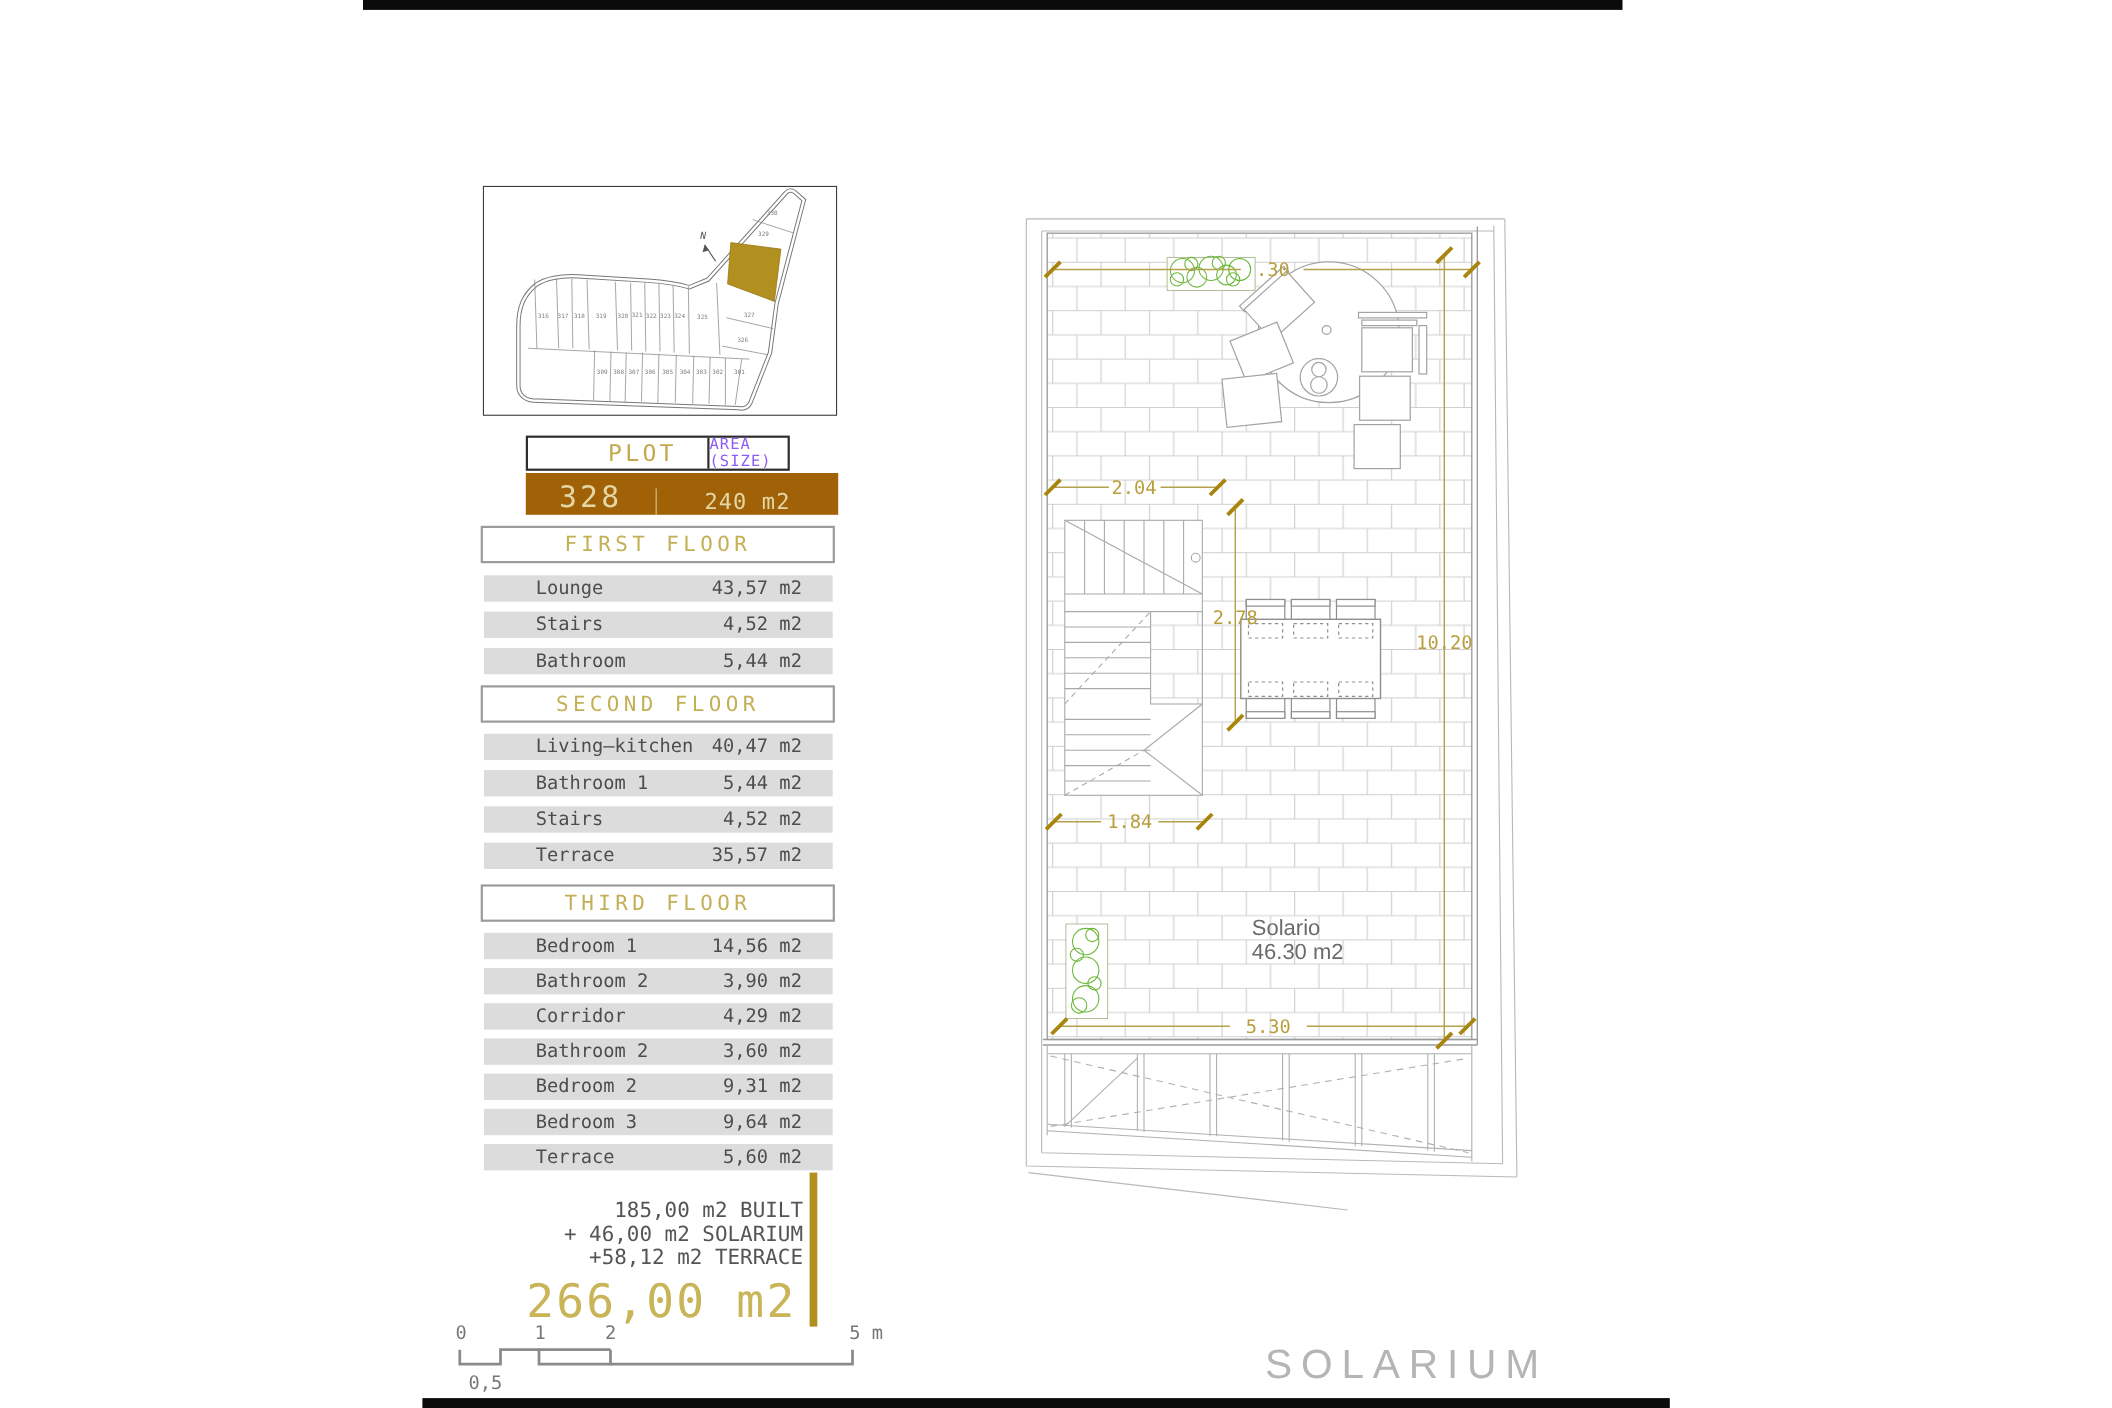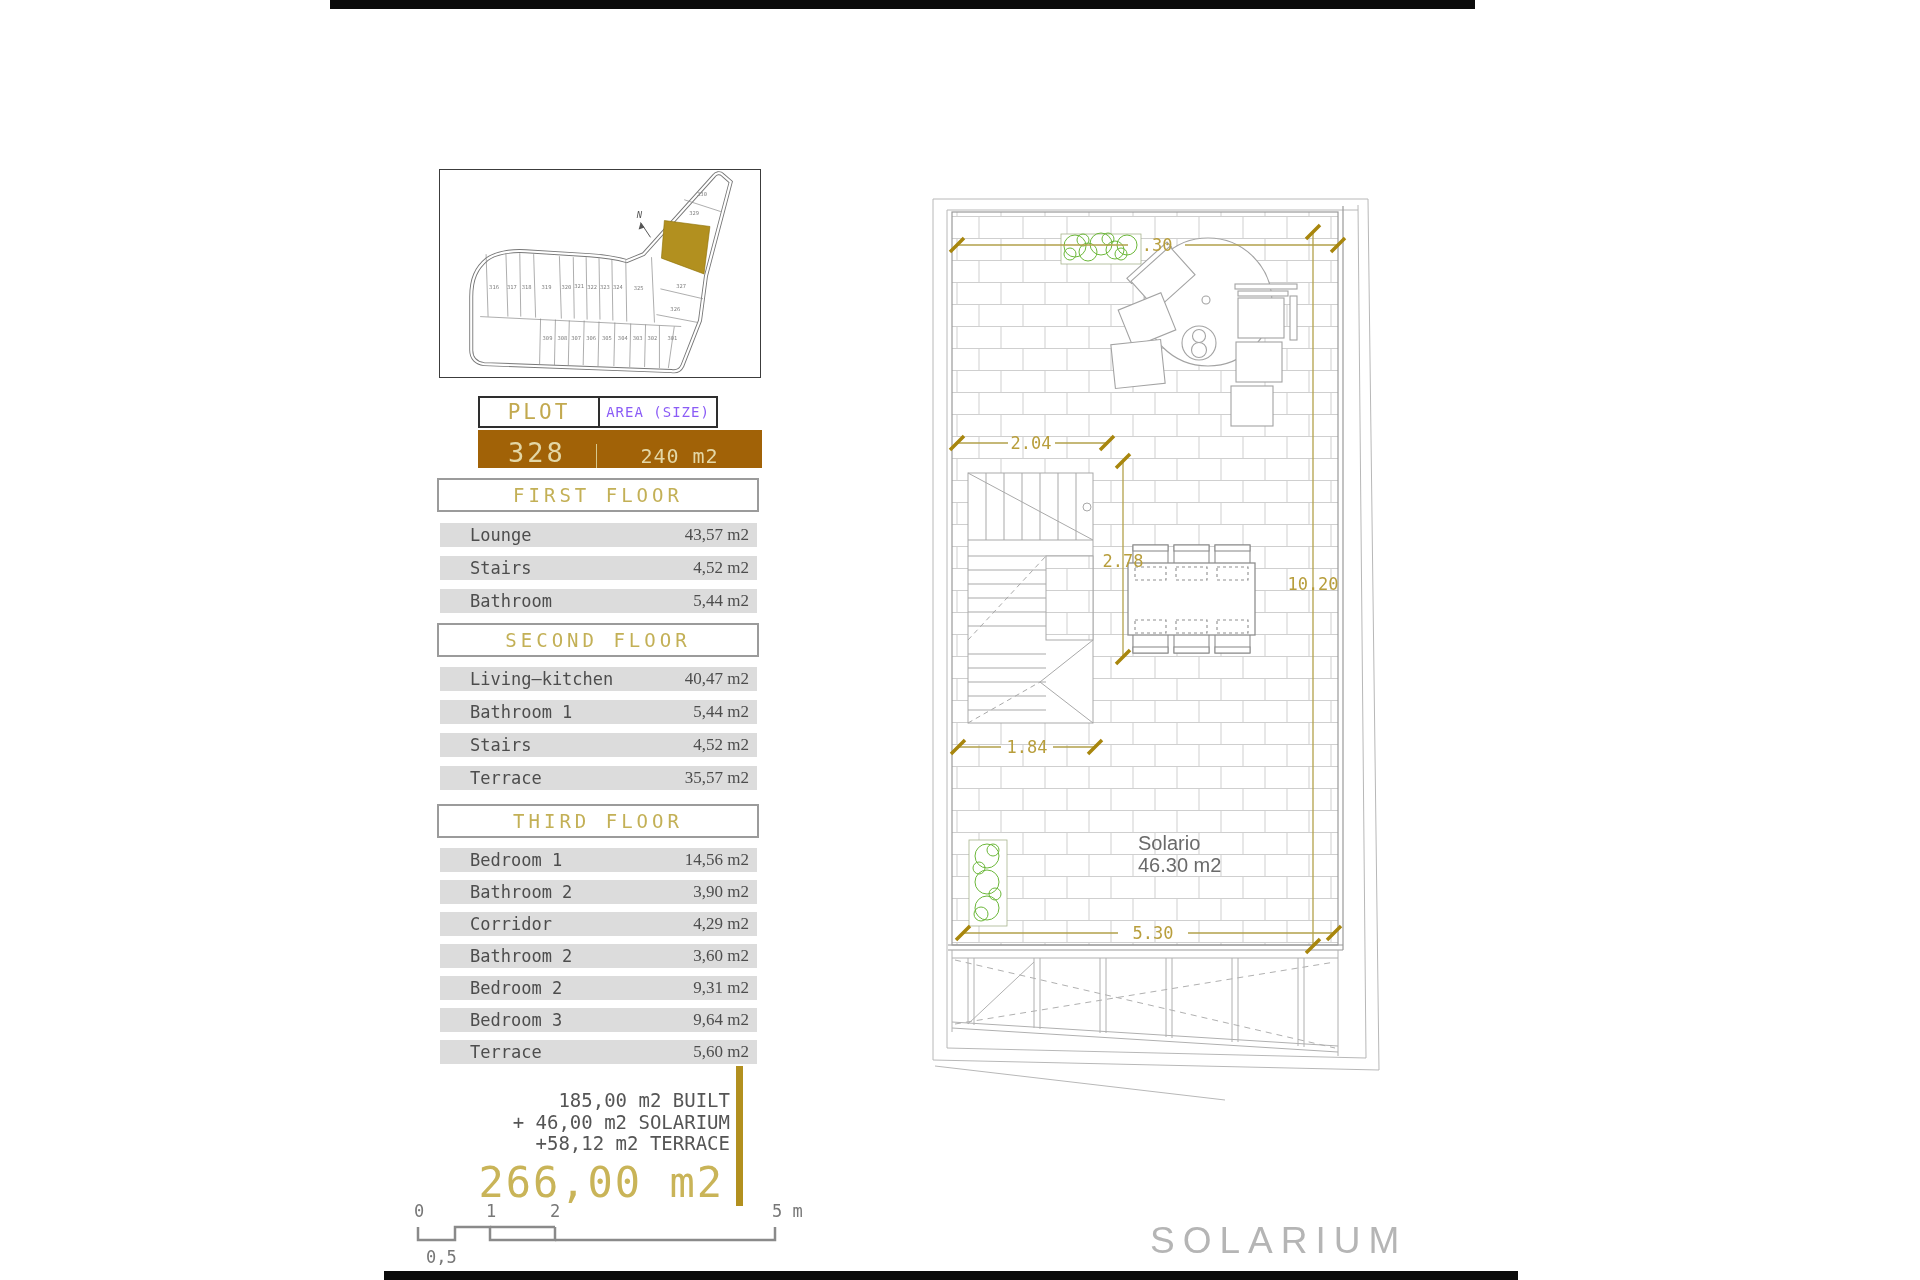--- a/index.html
+++ b/index.html
@@ -4,37 +4,37 @@
 <style>
   html,body{margin:0;padding:0;background:#ffffff;}
   .canvas{position:relative;width:1920px;height:1280px;background:#fff;overflow:hidden;
           font-family:"DejaVu Sans Mono",monospace;}
   .abs{position:absolute;}
   .topbar{left:330px;top:0;width:1145px;height:9px;background:#0b0b0b;}
   .bottombar{left:384px;top:1271px;width:1134px;height:9px;background:#0b0b0b;}
 
   .sitemap{left:439px;top:169px;width:322px;height:209px;border:1px solid #3c3c3c;background:#fff;box-sizing:border-box;}
 
-  .plot-head{left:478px;top:396px;width:240px;height:32px;border:2px solid #2e2e2e;box-sizing:border-box;display:flex;background:#fff;}
+  .plot-head{left:478px;top:396px;width:240px;height:32px;border:2px solid #2e2e2e;box-sizing:border-box;display:flex;background:#fff;padding-left:45px;}
   .plot-head .c1{width:118px;display:flex;align-items:center;justify-content:center;
                  color:#c2a94f;font-size:21px;letter-spacing:3px;}
   .plot-head .c2{flex:1;border-left:2px solid #2e2e2e;display:flex;align-items:center;justify-content:center;
                  color:#8b5cf6;font-size:14px;letter-spacing:1px;}
   .plot-val{left:478px;top:430px;width:284px;height:38px;background:#a16207;display:flex;align-items:flex-end;}
   .plot-val .c1{width:118px;display:flex;align-items:center;justify-content:center;
                 color:#e3d7a6;font-size:27px;letter-spacing:3px;}
   .plot-val .c2{flex:1;border-left:1px solid #d6c88e;display:flex;align-items:center;justify-content:center;
                 color:#e3d7a6;font-size:20px;letter-spacing:1px;}
 
   .floor-head{left:437px;width:322px;height:34px;border:2px solid #9b9b9b;box-sizing:border-box;background:#fff;
               display:flex;align-items:center;justify-content:center;color:#c3b056;font-size:19px;letter-spacing:4px;}
   .row{left:440px;width:317px;height:24px;background:#dcdcdc;display:flex;align-items:center;
        color:#4d4d4d;font-size:17px;}
-  .row .lbl{padding-left:30px;flex:1;text-align:left;}
-  .row .val{padding-right:8px;text-align:left;font-family:Liberation Serif, serif;}
+  .row .lbl{padding-left:47px;flex:1;text-align:left;}
+  .row .val{padding-right:28px;text-align:left;}
 
   .summary{left:420px;top:1090px;width:310px;text-align:right;color:#555;font-size:19px;line-height:21.5px;}
   .goldbar{left:736px;top:1066px;width:7px;height:140px;background:#b2901f;}
   .total{left:420px;top:1158px;width:304px;text-align:right;color:#c9b458;font-size:42px;letter-spacing:2px;}
 
   .brand{left:1150px;top:1220px;width:315px;text-align:left;font-family:"Liberation Sans",sans-serif;
          font-weight:300;font-size:37px;letter-spacing:8px;color:#b5b5b5;}
 
   svg text{font-family:"DejaVu Sans Mono",monospace;}
   .planlbl{fill:#b89e3c;font-size:17px;}

